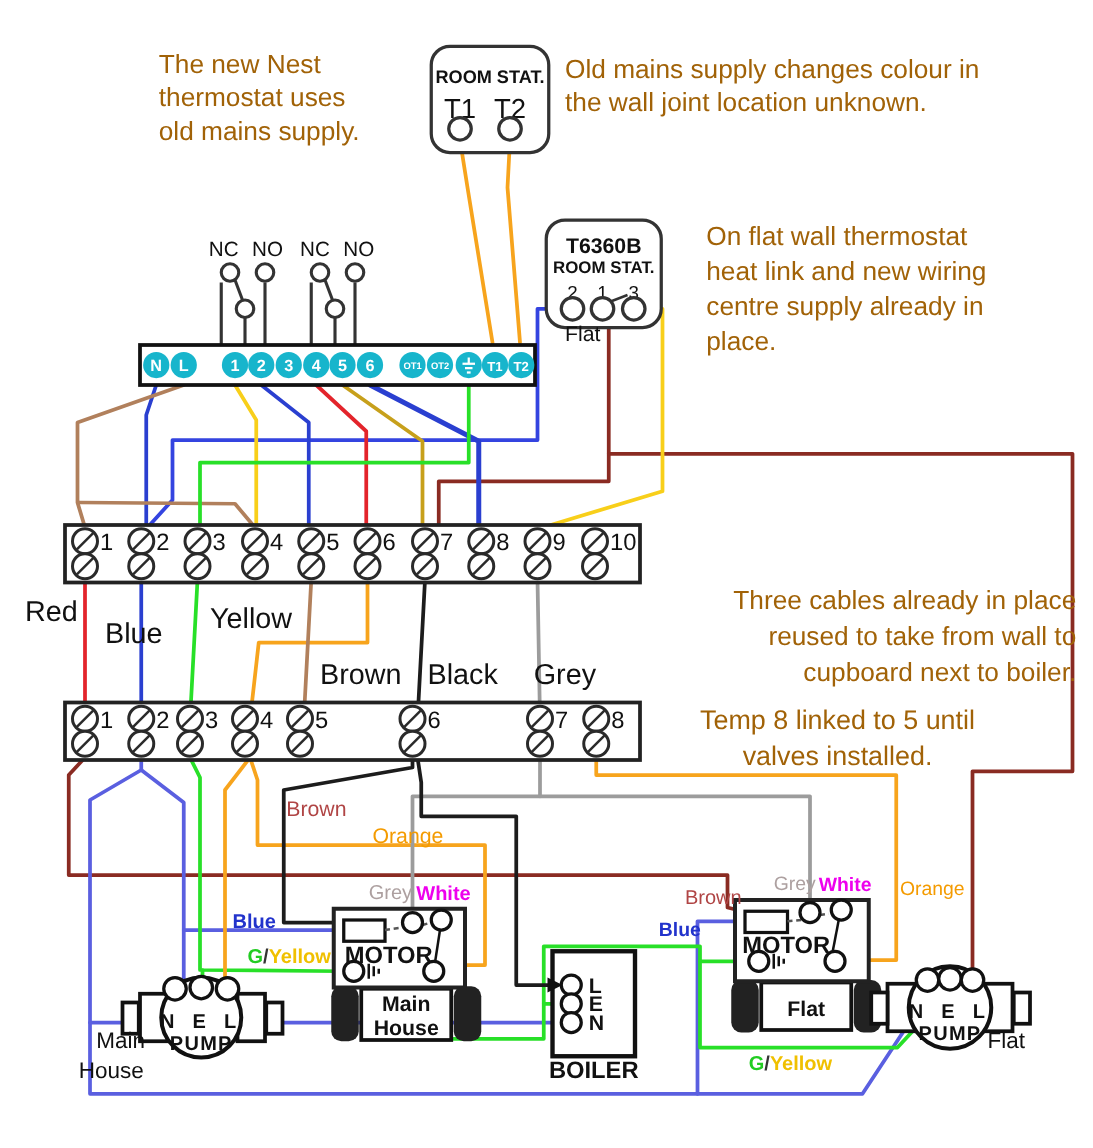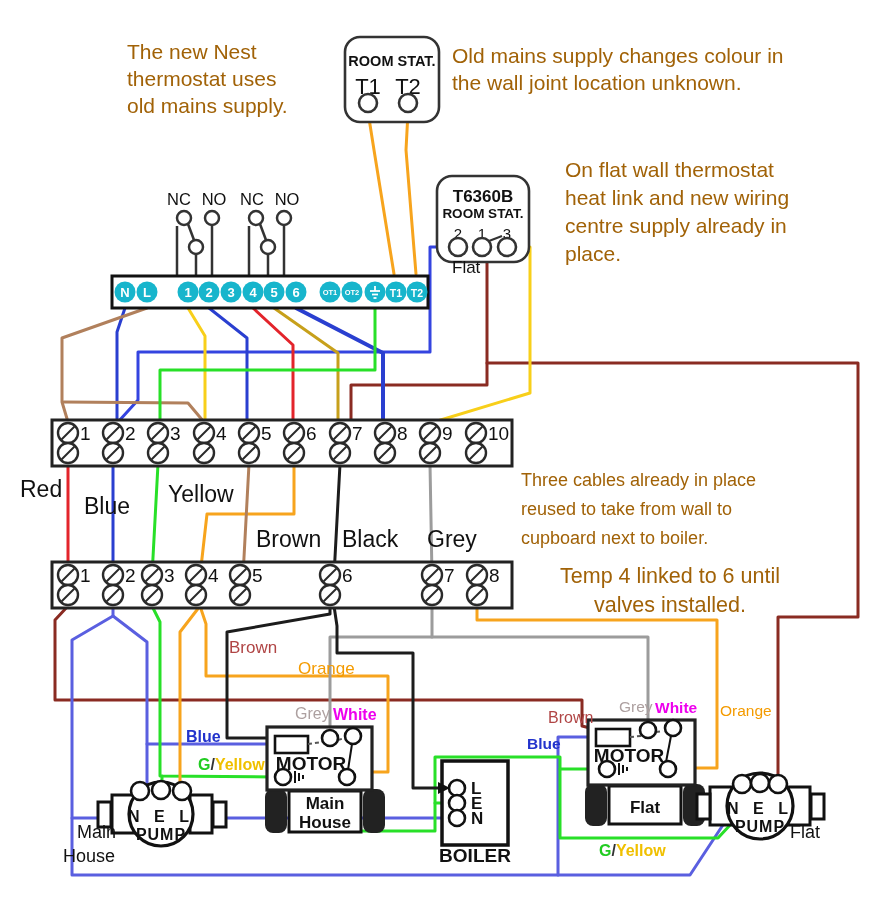--- a/index.html
+++ b/index.html
@@ -3,22 +3,22 @@
 <meta charset="utf-8">
 <style>
   html,body{margin:0;padding:0;background:#fff;}
   #stage{position:relative;width:874px;height:918px;background:#fff;overflow:hidden;
          font-family:"Liberation Sans",sans-serif;}
   #diagram{position:absolute;left:0;top:0;}
   .note{position:absolute;font-size:21px;line-height:27px;color:#a16207;white-space:pre-line;
         font-family:"Liberation Sans",sans-serif;}
   #note-nest{left:127px;top:38px;width:230px;}
   #note-mains{left:452px;top:42px;width:430px;}
-  #note-flatwall{left:565px;top:156px;width:280px;line-height:28px;}
-  #note-cables{left:521px;top:466px;width:340px;line-height:29px;font-size:18px;}
+  #note-flatwall{left:565px;top:176px;width:280px;line-height:28px;}
+  #note-cables{left:521px;top:466px;width:340px;line-height:29px;font-size:21px;text-align:right;}
   #note-templink{left:505px;top:562px;width:330px;line-height:29px;font-size:21.5px;text-align:center;}
   svg text{font-family:"Liberation Sans",sans-serif;}
 </style>
 </head>
 <body>
 
 <div id="stage">
   <svg id="diagram" width="874" height="918" viewBox="0 0 874 918">
       <g>
         <polyline points="368,112 374,150 394,274" fill="none" stroke="#f7a41d" stroke-width="3" stroke-linejoin="round" stroke-linecap="round"></polyline>
@@ -334,15 +334,15 @@
 old mains supply.</div>
   <div class="note" id="note-mains">Old mains supply changes colour in
 the wall joint location unknown.</div>
   <div class="note" id="note-flatwall">On flat wall thermostat
 heat link and new wiring
 centre supply already in
 place.</div>
   <div class="note" id="note-cables">Three cables already in place
 reused to take from wall to
 cupboard next to boiler.</div>
-  <div class="note" id="note-templink">Temp 4 linked to 6 until
+  <div class="note" id="note-templink">Temp 8 linked to 5 until
 valves installed.</div>
 </div>
 
 </body></html>

